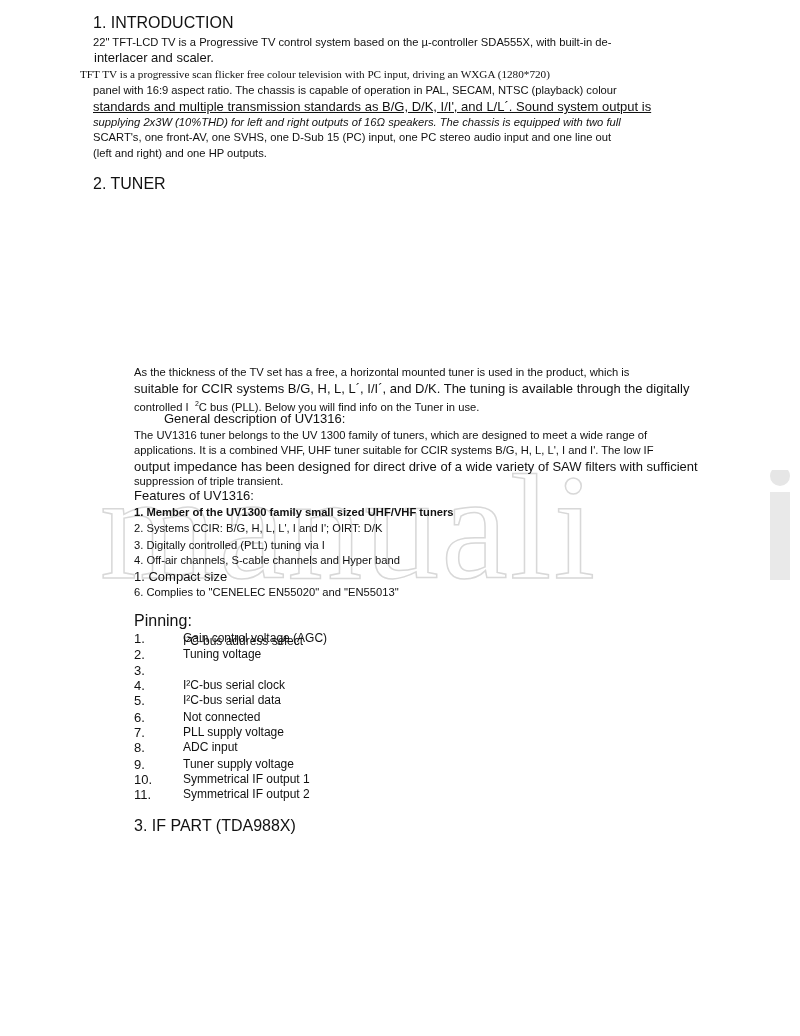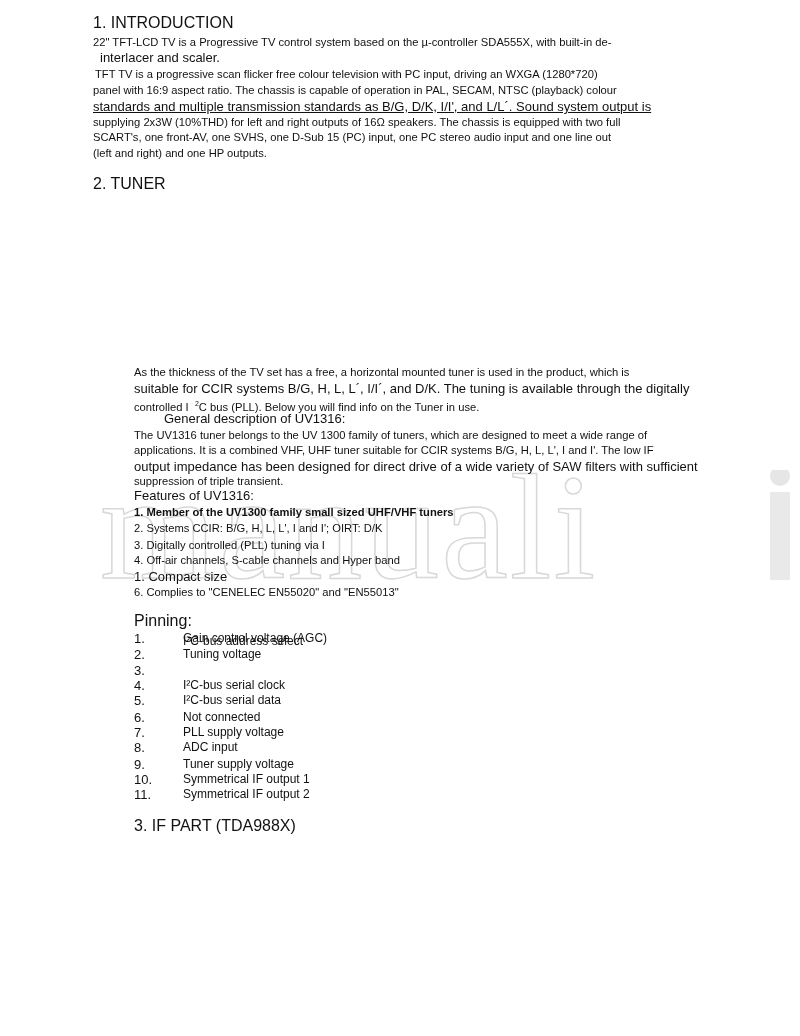--- a/index.html
+++ b/index.html
@@ -17,25 +17,25 @@
 <body>
 
 <svg class="watermark" viewBox="0 0 700 120">
   <text x="0" y="108" font-family="Liberation Serif, serif" font-size="150" fill="none" stroke="#d8d8d8" stroke-width="1.5" letter-spacing="2">manuali</text>
   <circle cx="680" cy="6" r="10" fill="#e6e6e6"></circle>
   <rect x="670" y="22" width="20" height="88" fill="#e9e9e9"></rect>
 </svg>
 
 <div class="abs h1" style="left:93px;top:14px;">1. INTRODUCTION</div>
 <div class="abs p12" style="left:93px;top:35px;">22" TFT-LCD TV is a Progressive TV control system based on the µ-controller SDA555X, with built-in de-</div>
-<div class="abs p14" style="left:100px;top:50px;">interlacer and scaler.</div>
-<div class="abs p12" style="left:95px;top:67px;">TFT TV is a progressive scan flicker free colour television with PC input, driving an WXGA (1280*720)</div>
+<div class="abs p14" style="left:94px;top:50px;">interlacer and scaler.</div>
+<div class="abs p12" style="left:80px;top:67px;font-family:Liberation Serif, serif;">TFT TV is a progressive scan flicker free colour television with PC input, driving an WXGA (1280*720)</div>
 <div class="abs p12" style="left:93px;top:83px;">panel with 16:9 aspect ratio. The chassis is capable of operation in PAL, SECAM, NTSC (playback) colour</div>
 <div class="abs p14" style="left:93px;top:99px;text-decoration:underline;">standards and multiple transmission standards as B/G, D/K, I/I', and L/L´. Sound system output is</div>
-<div class="abs p12" style="left:93px;top:115px;">supplying 2x3W (10%THD) for left and right outputs of 16Ω speakers. The chassis is equipped with two full</div>
+<div class="abs p12" style="left:93px;top:115px;font-style:italic;">supplying 2x3W (10%THD) for left and right outputs of 16Ω speakers. The chassis is equipped with two full</div>
 <div class="abs p12" style="left:93px;top:130px;">SCART's, one front-AV, one SVHS, one D-Sub 15 (PC) input, one PC stereo audio input and one line out</div>
 <div class="abs p12" style="left:93px;top:146px;">(left and right) and one HP outputs.</div>
 
 <div class="abs h1" style="left:93px;top:175px;">2. TUNER</div>
 
 <div class="abs p12" style="left:134px;top:365px;">As the thickness of the TV set has a free, a horizontal mounted tuner is used in the product, which is</div>
 <div class="abs p14" style="left:134px;top:381px;">suitable for CCIR systems B/G, H, L, L´, I/I´, and D/K. The tuning is available through the digitally</div>
 <div class="abs p12" style="left:134px;top:397px;">
   <span>controlled I</span>&nbsp;&nbsp;<sup>2</sup><span>C bus (PLL). Below you will find info on the Tuner in use.</span>
 </div>

